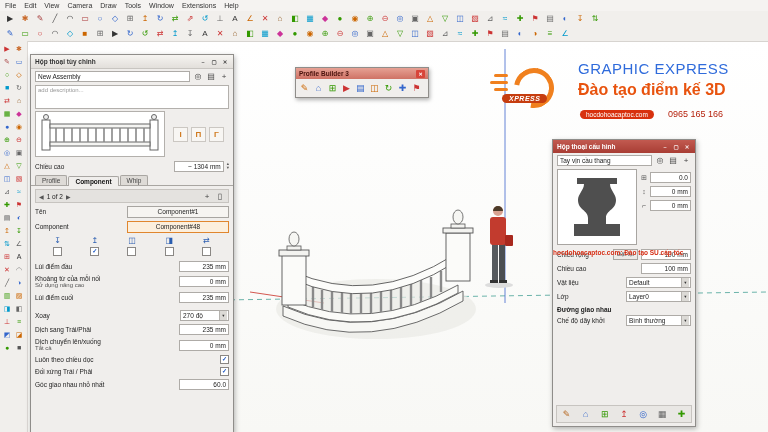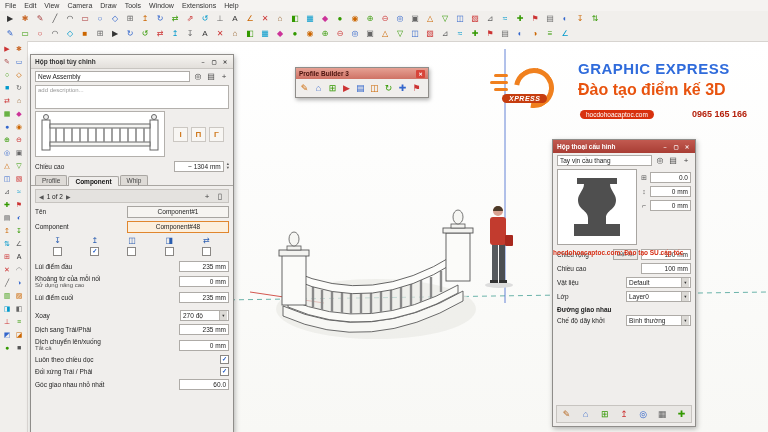--- a/index.html
+++ b/index.html
@@ -102,27 +102,27 @@
   .pbicons{display:flex;align-items:center;gap:1px;padding:2px}
   .pbicons .tbi{width:13px;height:14px;font-size:9px}
 
   
   .wm{position:absolute;left:500px;top:56px;width:258px;height:84px;z-index:5;pointer-events:none}
   .wm-ring{position:absolute;left:14px;top:12px;width:30px;height:30px;border-radius:50%;
            border:5px solid #f0801e;border-left-color:transparent;transform:rotate(-35deg)}
   .wm-line{position:absolute;height:3px;background:#f0801e;border-radius:2px}
   .wm-badge{position:absolute;left:2px;top:38px;background:#c63d0f;color:#fff;font-size:7px;
             font-weight:bold;font-style:italic;padding:1px 7px;border-radius:9px;letter-spacing:.5px}
-  .wm-brand{position:absolute;left:78px;top:4px;font-size:15px;font-weight:bold;color:#2f6bdb;
+  .wm-brand{position:absolute;left:78px;top:4px;font-size:15px;font-weight:normal;color:#2f6bdb;
             letter-spacing:.5px;text-shadow:1px 1px 0 #fff,-1px -1px 0 #fff,1px -1px 0 #fff,-1px 1px 0 #fff}
   .wm-tag{position:absolute;left:78px;top:25px;font-size:16px;font-weight:bold;color:#e8530e;
           text-shadow:1px 1px 0 rgba(255,255,255,.8)}
   .wm-site{position:absolute;left:80px;top:54px;background:#d8310e;color:#fff;font-size:6.5px;
            padding:1px 6px;border-radius:7px}
-  .wm-phone{position:absolute;left:192px;top:53px;color:#b41f0a;font-weight:bold;font-size:9px}
+  .wm-phone{position:absolute;left:168px;top:53px;color:#b41f0a;font-weight:normal;font-size:9px}
   .overlay-text{position:absolute;left:553px;top:249px;z-index:8;font-size:6.5px;font-weight:bold;
                 color:#d42a10;text-shadow:0 0 2px rgba(255,255,255,.8);pointer-events:none}
 </style>
 </head>
 <body>
 
 <div class="app">
 
   <div class="menubar">
 

